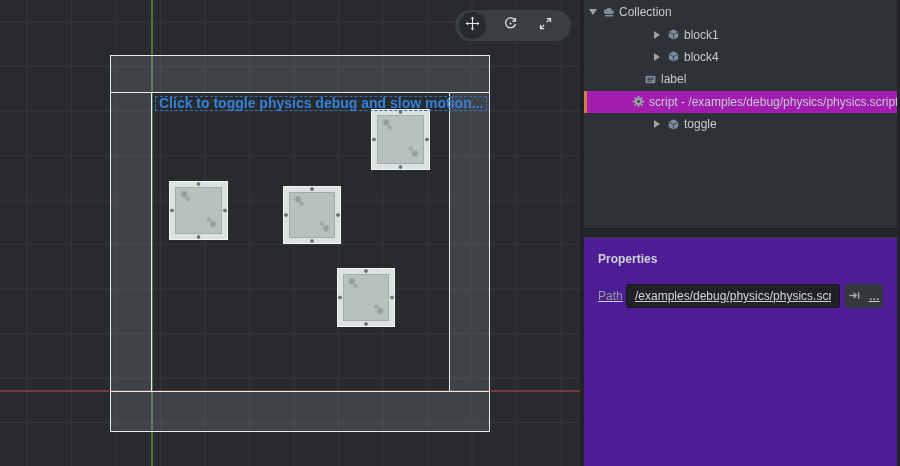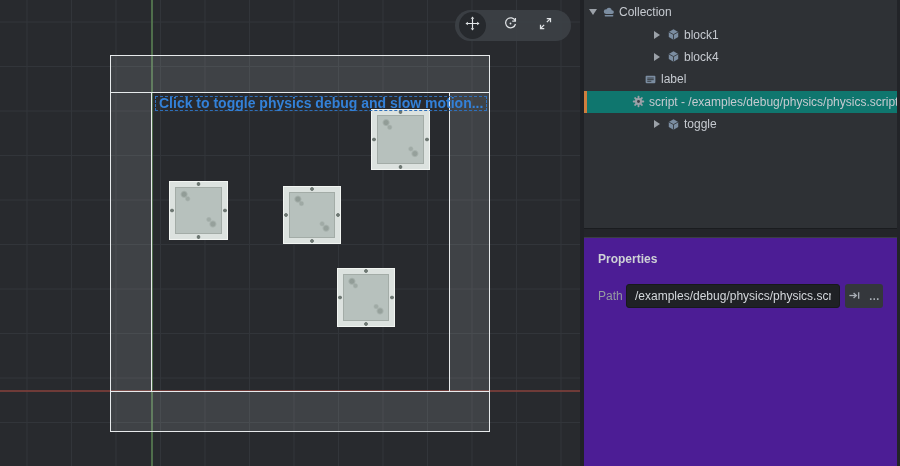--- a/index.html
+++ b/index.html
@@ -61,37 +61,37 @@
                background:#202226; cursor:col-resize; }
   .panel { position:absolute; left:584px; top:0; width:316px; height:466px;
            background:#2e3135; border-right:3px solid #222428;
            display:flex; flex-direction:column; }
 
   .outline { height:228px; padding-top:1px; color:#c6cad0; font-size:12px; }
   .o-row { display:flex; align-items:center; height:22.4px; padding-left:5px;
            cursor:pointer; }
   .o-row.lvl1 { padding-left:22px;margin-left:48px; }
   .o-row.lvl2 { padding-left:47px; }
-  .o-row.selected { background:#0f766e; border-left:3px solid #cf7e3e;
+  .o-row.selected { background:#a21caf; border-left:3px solid #cf7e3e;
                     padding-left:32px; }
   .tw { width:13px; display:flex; align-items:center; flex:none; }
   .tri { width:0; height:0; border-style:solid; }
   .tri.right { border-width:4px 0 4px 6px;
                border-color:transparent transparent transparent #9ba1a8; }
   .tri.down  { border-width:6px 4px 0 4px;
                border-color:#9ba1a8 transparent transparent transparent; }
   .o-icon { width:17px; display:flex; align-items:center; flex:none; }
   .o-label { white-space:nowrap; overflow:hidden; }
 
   .section-divider { height:10px; background:#232529; border-top:1px solid #1a1c1f;
                      border-bottom:1px solid #3a3e43; }
   .properties { flex:1; background:#4c1d95; padding:14px 14px 0 14px;
                 color:#cdd1d5; font-size:12px; }
   .props-title { font-weight:bold; color:#ced2d6; margin-bottom:18px; }
-  .prop-row { display:flex; align-items:center; margin-bottom:5px; height:24px; }
+  .prop-row { display:flex; align-items:center; margin-bottom:5px; height:24px;text-decoration:underline; }
   .prop-label { width:28px; color:#959ba1; flex:none; }
   .prop-input { height:24px; background:#1f2125; border:1px solid #17191c;
     border-radius:3px; color:#d4d8dc; font-size:12px; padding:0 8px;
     font-family:"Liberation Sans", sans-serif; outline:none; }
   .prop-input::placeholder { color:#696f76; opacity:1; }
   .input-path { width:226px; }
   .input-wide { width:269px; }
   .path-btns { display:flex; align-items:center; margin-left:5px; width:40px;
     height:24px; background:#34373c; border-radius:3px; justify-content:center;
     gap:3px; }

